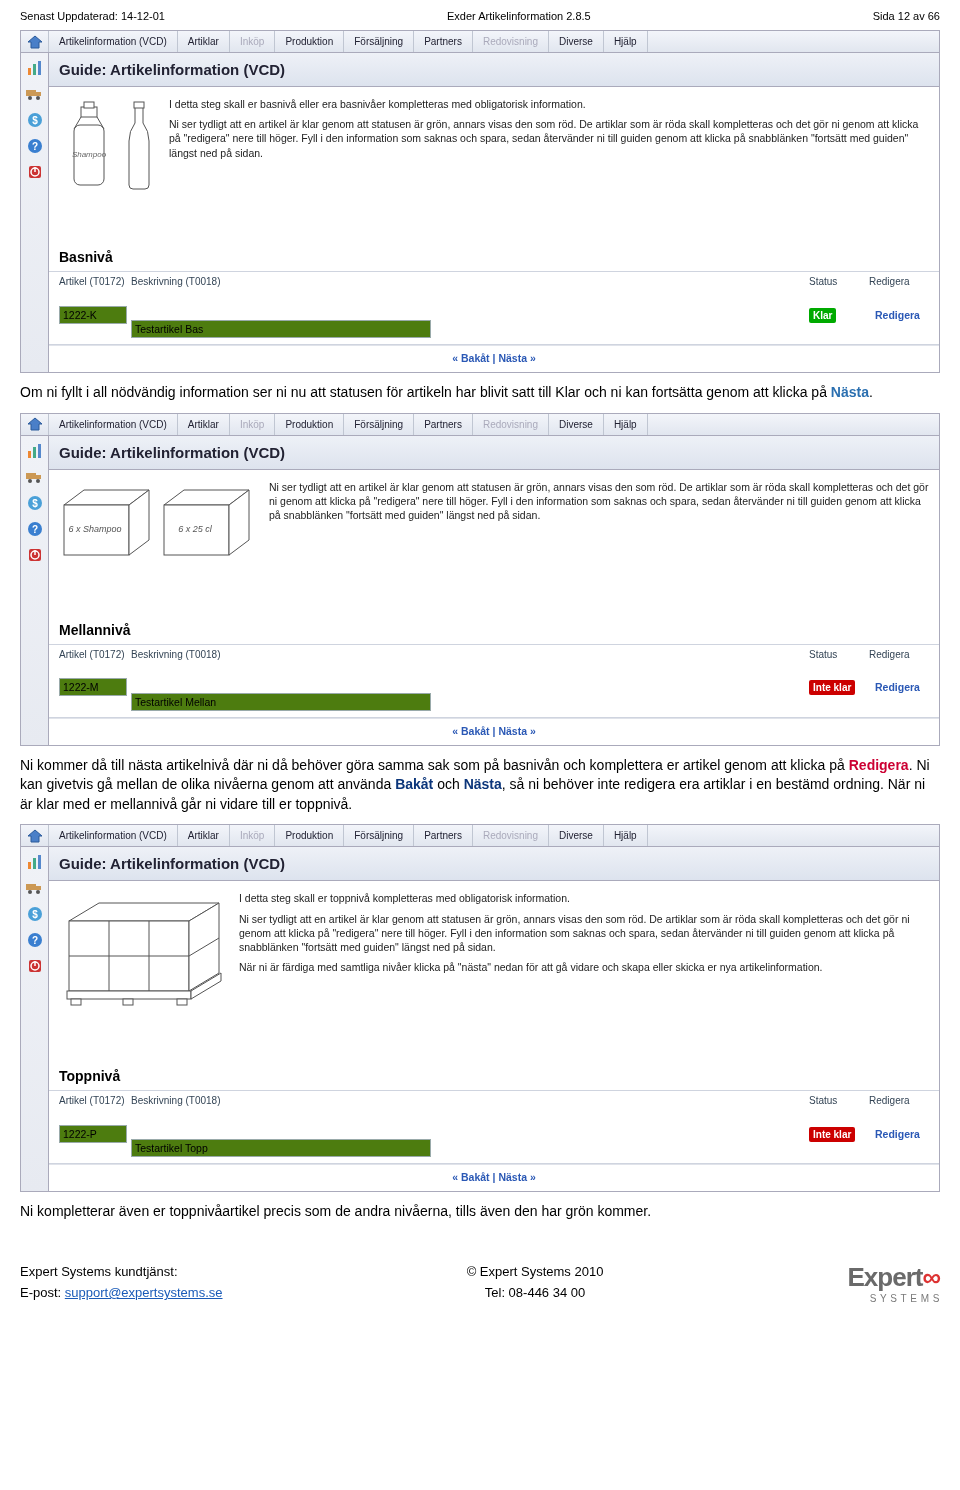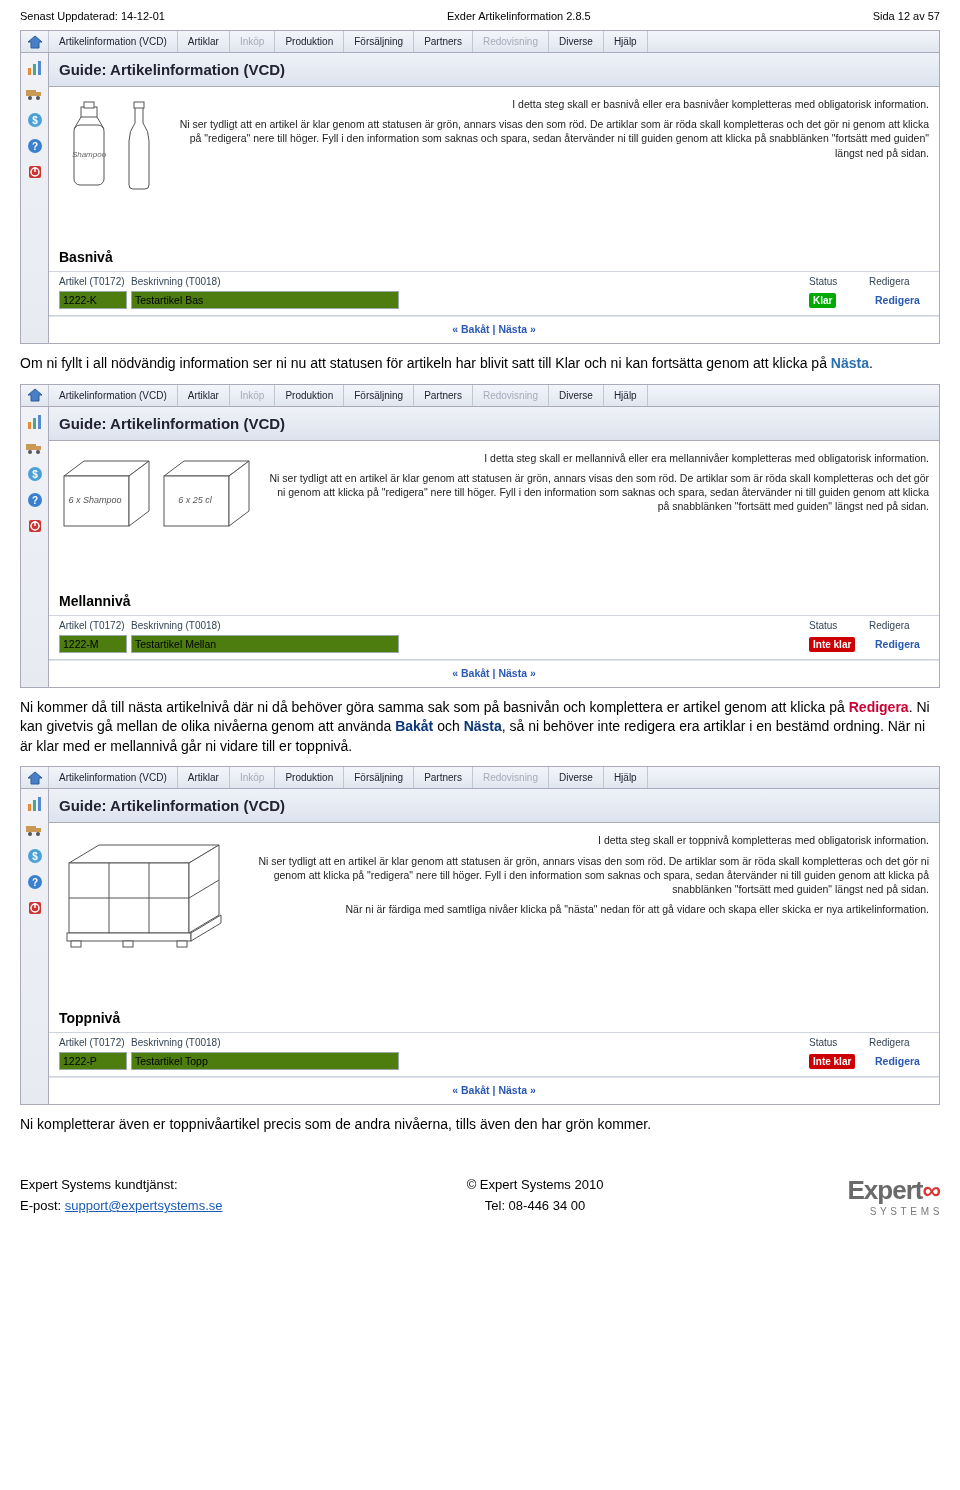--- a/index.html
+++ b/index.html
@@ -17,31 +17,31 @@
   .menubar .menu-item { padding: 5px 10px; border-right: 1px solid #c0c6d2; color: #223; cursor: pointer; white-space: nowrap; }
   .menubar .menu-item.dim { color: #aab; }
   .app-body { display: flex; }
   .sidebar { width: 28px; background: linear-gradient(#f0f2f7,#e7eaf1); border-right: 1px solid #aab; display: flex; flex-direction: column; align-items: center; padding-top: 6px; gap: 8px; }
   .sb-icon { width: 18px; height: 18px; display: flex; align-items: center; justify-content: center; font-size: 14px; }
   .main { flex: 1; padding: 0; }
   .guide-title { background: linear-gradient(#eef1f7,#dde3ee); padding: 8px 10px; font-weight: bold; font-size: 15px; color: #223; border-bottom: 1px solid #aab; }
   .guide-content { display: flex; gap: 10px; padding: 10px; }
   .illus { flex: 0 0 auto; display: flex; align-items: flex-start; }
   .info { font-size: 10.5px; line-height: 1.35; color: #222; }
-  .info p { margin-bottom: 6px; text-align: right; }
+  .info p { margin-bottom: 6px; }
   .section-label { padding: 6px 10px 0; font-weight: bold; font-size: 14px; margin-top: 41px; }
   .table-head { display: flex; font-size: 10px; color: #345; padding: 4px 10px 2px; border-top: 1px solid #cfd4df; margin-top: 6px; }
   .col-a { width: 72px; }
   .col-b { flex: 1; }
   .col-s { width: 60px; }
   .col-e { width: 60px; }
   .table-row { display: flex; align-items: center; padding: 2px 10px 6px; font-size: 10.5px; border-bottom: 1px solid #cfd4df; }
   .tf { background: #4d7c0f; border: 1px solid #9aa; height: 18px; padding: 1px 3px; font-size: 10.5px; }
   .tf.a { width: 68px; margin-right: 4px; }
-  .tf.b { width: 268px; }
+  .tf.b { width: 300px; margin-top: 29px; }
   .spacer { flex: 1; }
   .status-badge { font-size: 10px; font-weight: bold; color: #fff; padding: 2px 4px; border-radius: 2px; text-align: center; }
   .status-green { background: #0a0; }
   .status-red { background: #c00; }
   .edit-link { color: #2a58b5; font-weight: bold; font-size: 10.5px; padding-left: 6px; cursor: pointer; }
   .pager { text-align: center; padding: 6px 0 8px; font-size: 10.5px; font-weight: bold; color: #2a58b5; border-top: 1px solid #e0e3ea; }
   .pager span { cursor: pointer; }
 
   svg { display: block; }
 
@@ -53,21 +53,21 @@
   .logo .brand .accent { color: #d33; }
   .logo .sub { font-size: 10px; color: #7a7a7a; letter-spacing: 0.5px; }
 </style>
 </head>
 <body>
 
 <div class="page">
   <div class="page-header">
     <span>Senast Uppdaterad: 14-12-01</span>
     <span>Exder Artikelinformation 2.8.5</span>
-    <span>Sida 12 av 57</span>
+    <span>Sida 12 av 66</span>
   </div>
 
   <div class="app">
     <div class="menubar">
       <div class="home-icon">
         <svg width="16" height="14">
             <polygon points="8,1 15,7 12,7 12,13 4,13 4,7 1,7" fill="#4a7fc8" stroke="#2a5a9a"></polygon>
           </svg>
       </div>
       <div class="menu-item">Artikelinformation (VCD)</div>
@@ -228,21 +228,20 @@
               <text x="36" y="52" text-anchor="middle" font-size="9" font-style="italic" fill="#555">6 x Shampoo</text>
             </svg>
             <svg width="100" height="85">
               <path d="M5 25 L70 25 L90 10 L25 10 Z" fill="#fff" stroke="#555"></path>
               <rect x="5" y="25" width="65" height="50" fill="#fff" stroke="#555"></rect>
               <path d="M70 25 L90 10 L90 60 L70 75 Z" fill="#fff" stroke="#555"></path>
               <text x="36" y="52" text-anchor="middle" font-size="9" font-style="italic" fill="#555">6 x 25 cl</text>
             </svg>
           </div>
           <div class="info">
-            <p>I detta steg skall er mellannivå eller era mellannivåer kompletteras med obligatorisk information.</p>
             <p>Ni ser tydligt att en artikel är klar genom att statusen är grön, annars visas den som röd. De artiklar som är röda skall kompletteras och det gör ni genom att klicka på "redigera" nere till höger. Fyll i den information som saknas och spara, sedan återvänder ni till guiden genom att klicka på snabblänken "fortsätt med guiden" längst ned på sidan.</p>
           </div>
         </div>
         <div class="section-label">Mellannivå</div>
         <div class="table-head">
           <div class="col-a">Artikel (T0172)</div>
           <div class="col-b">Beskrivning (T0018)</div>
           <div class="col-s">Status</div>
           <div class="col-e">Redigera</div>
         </div>

